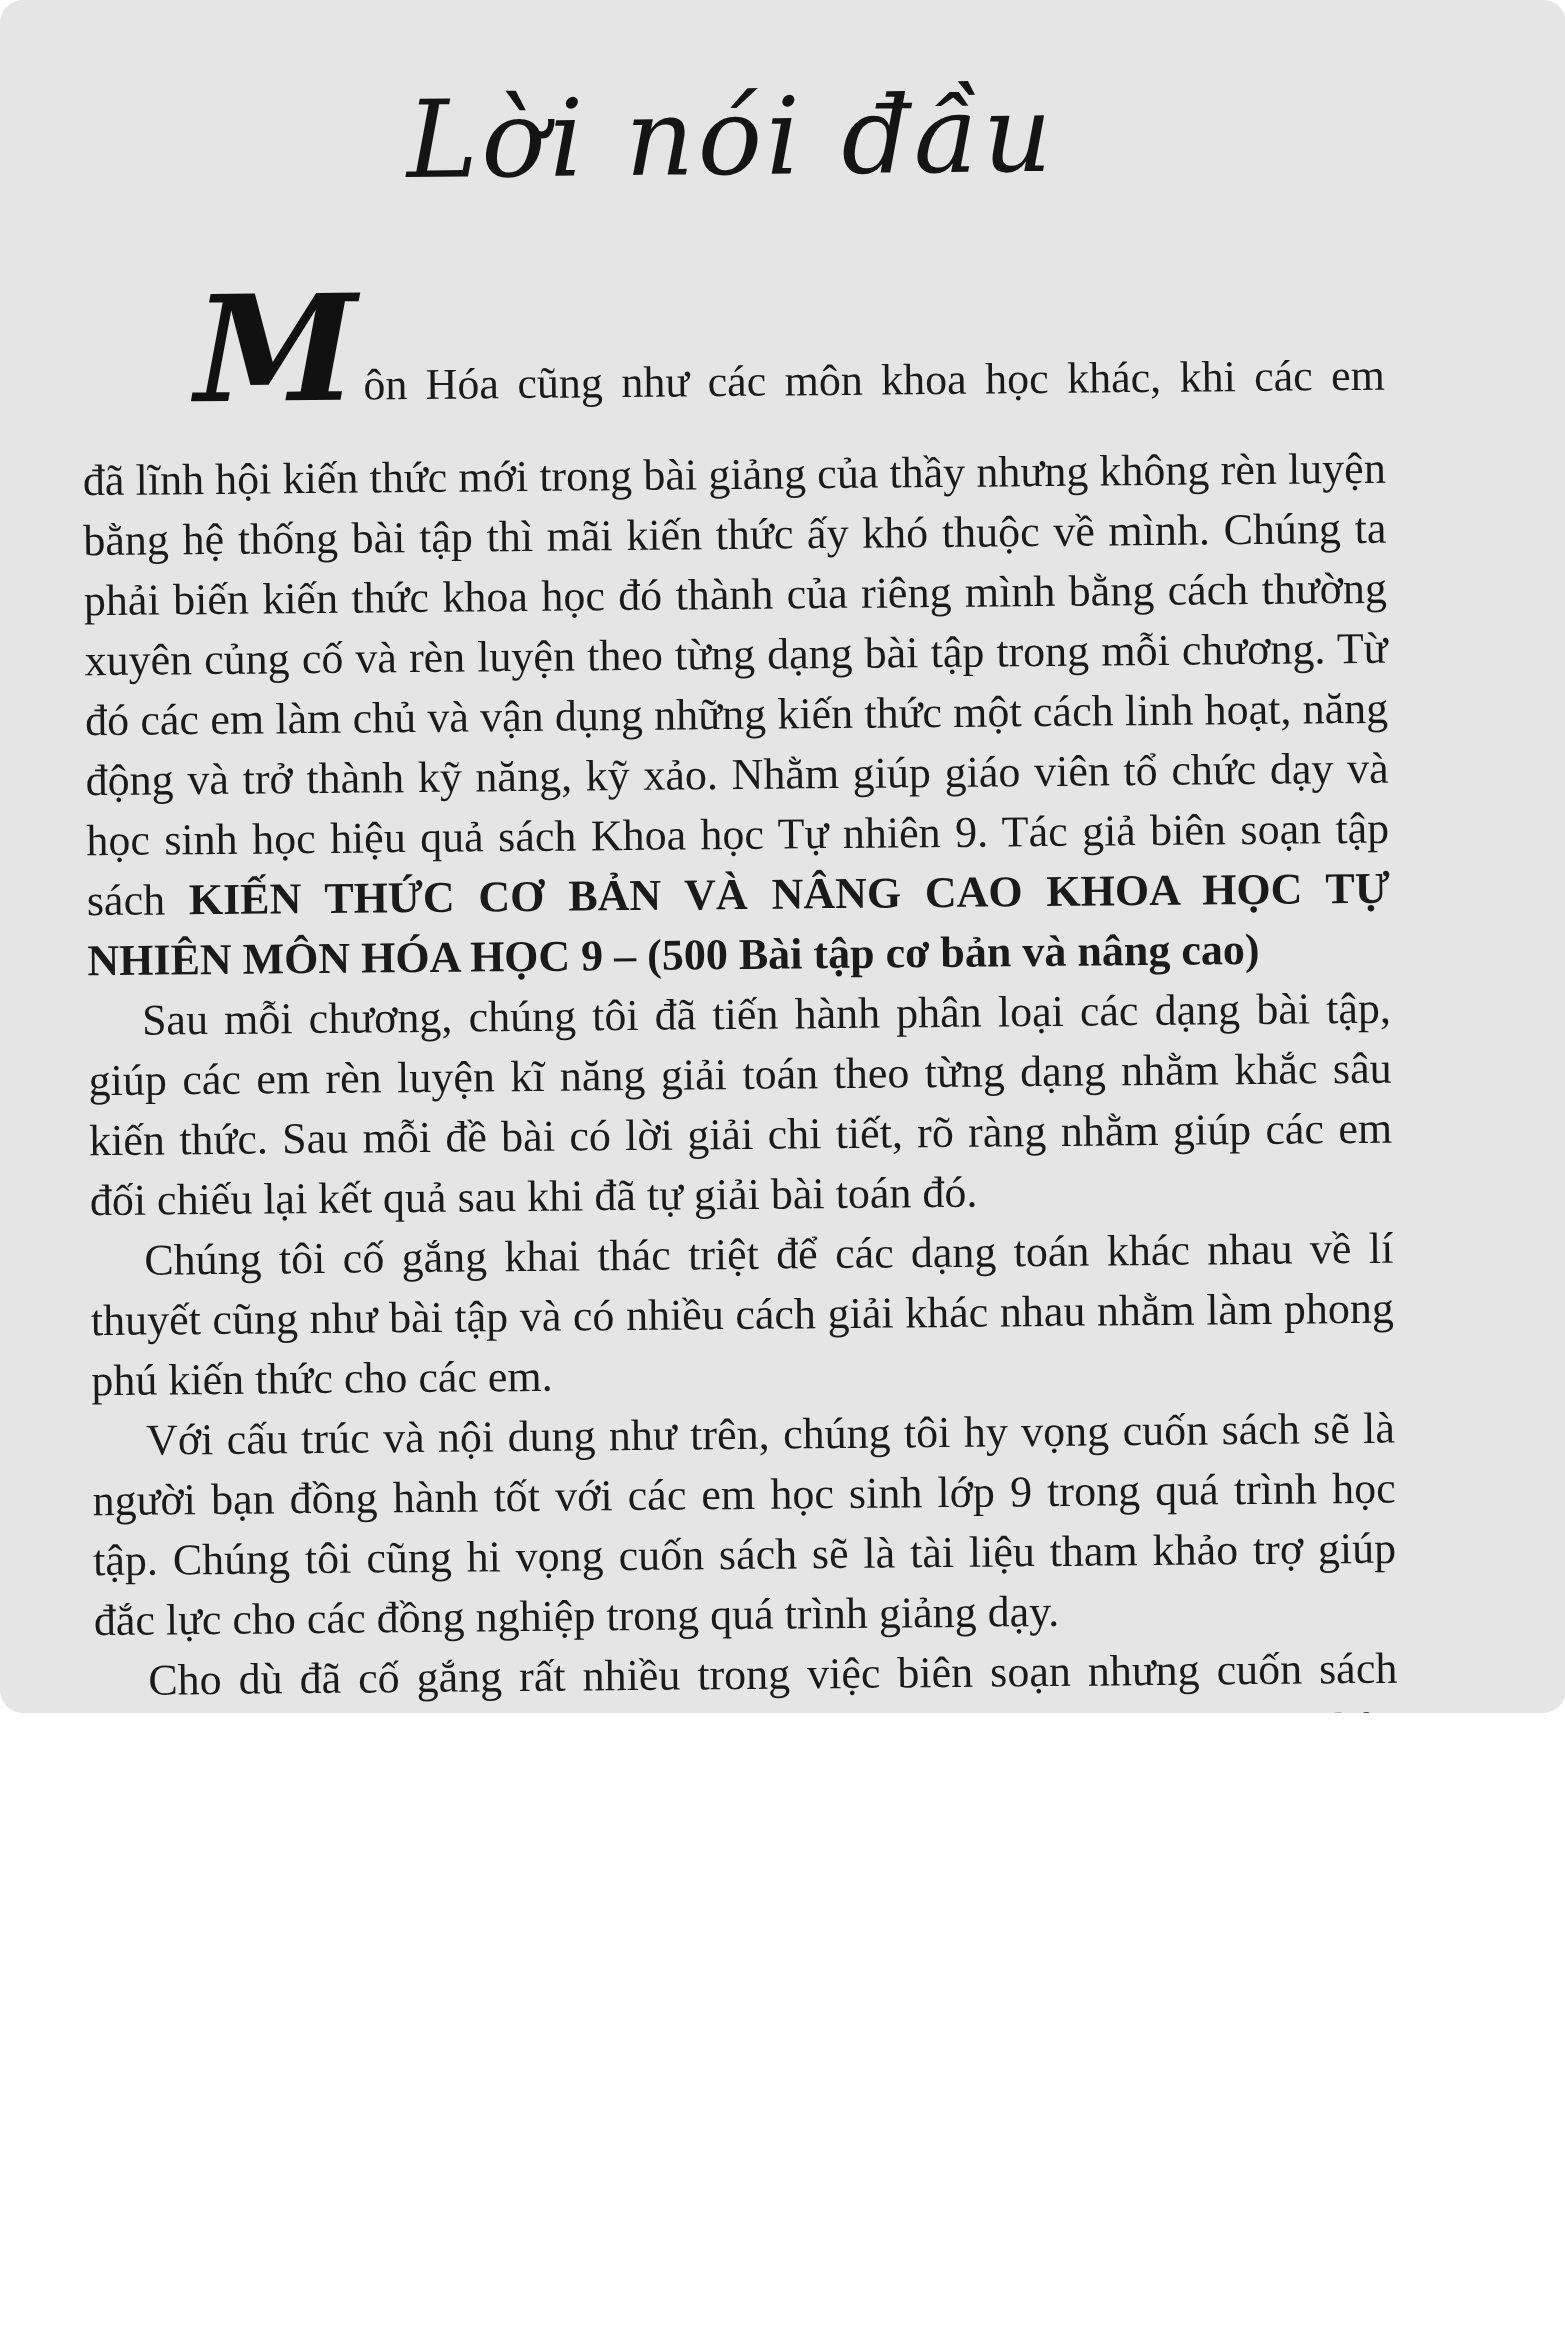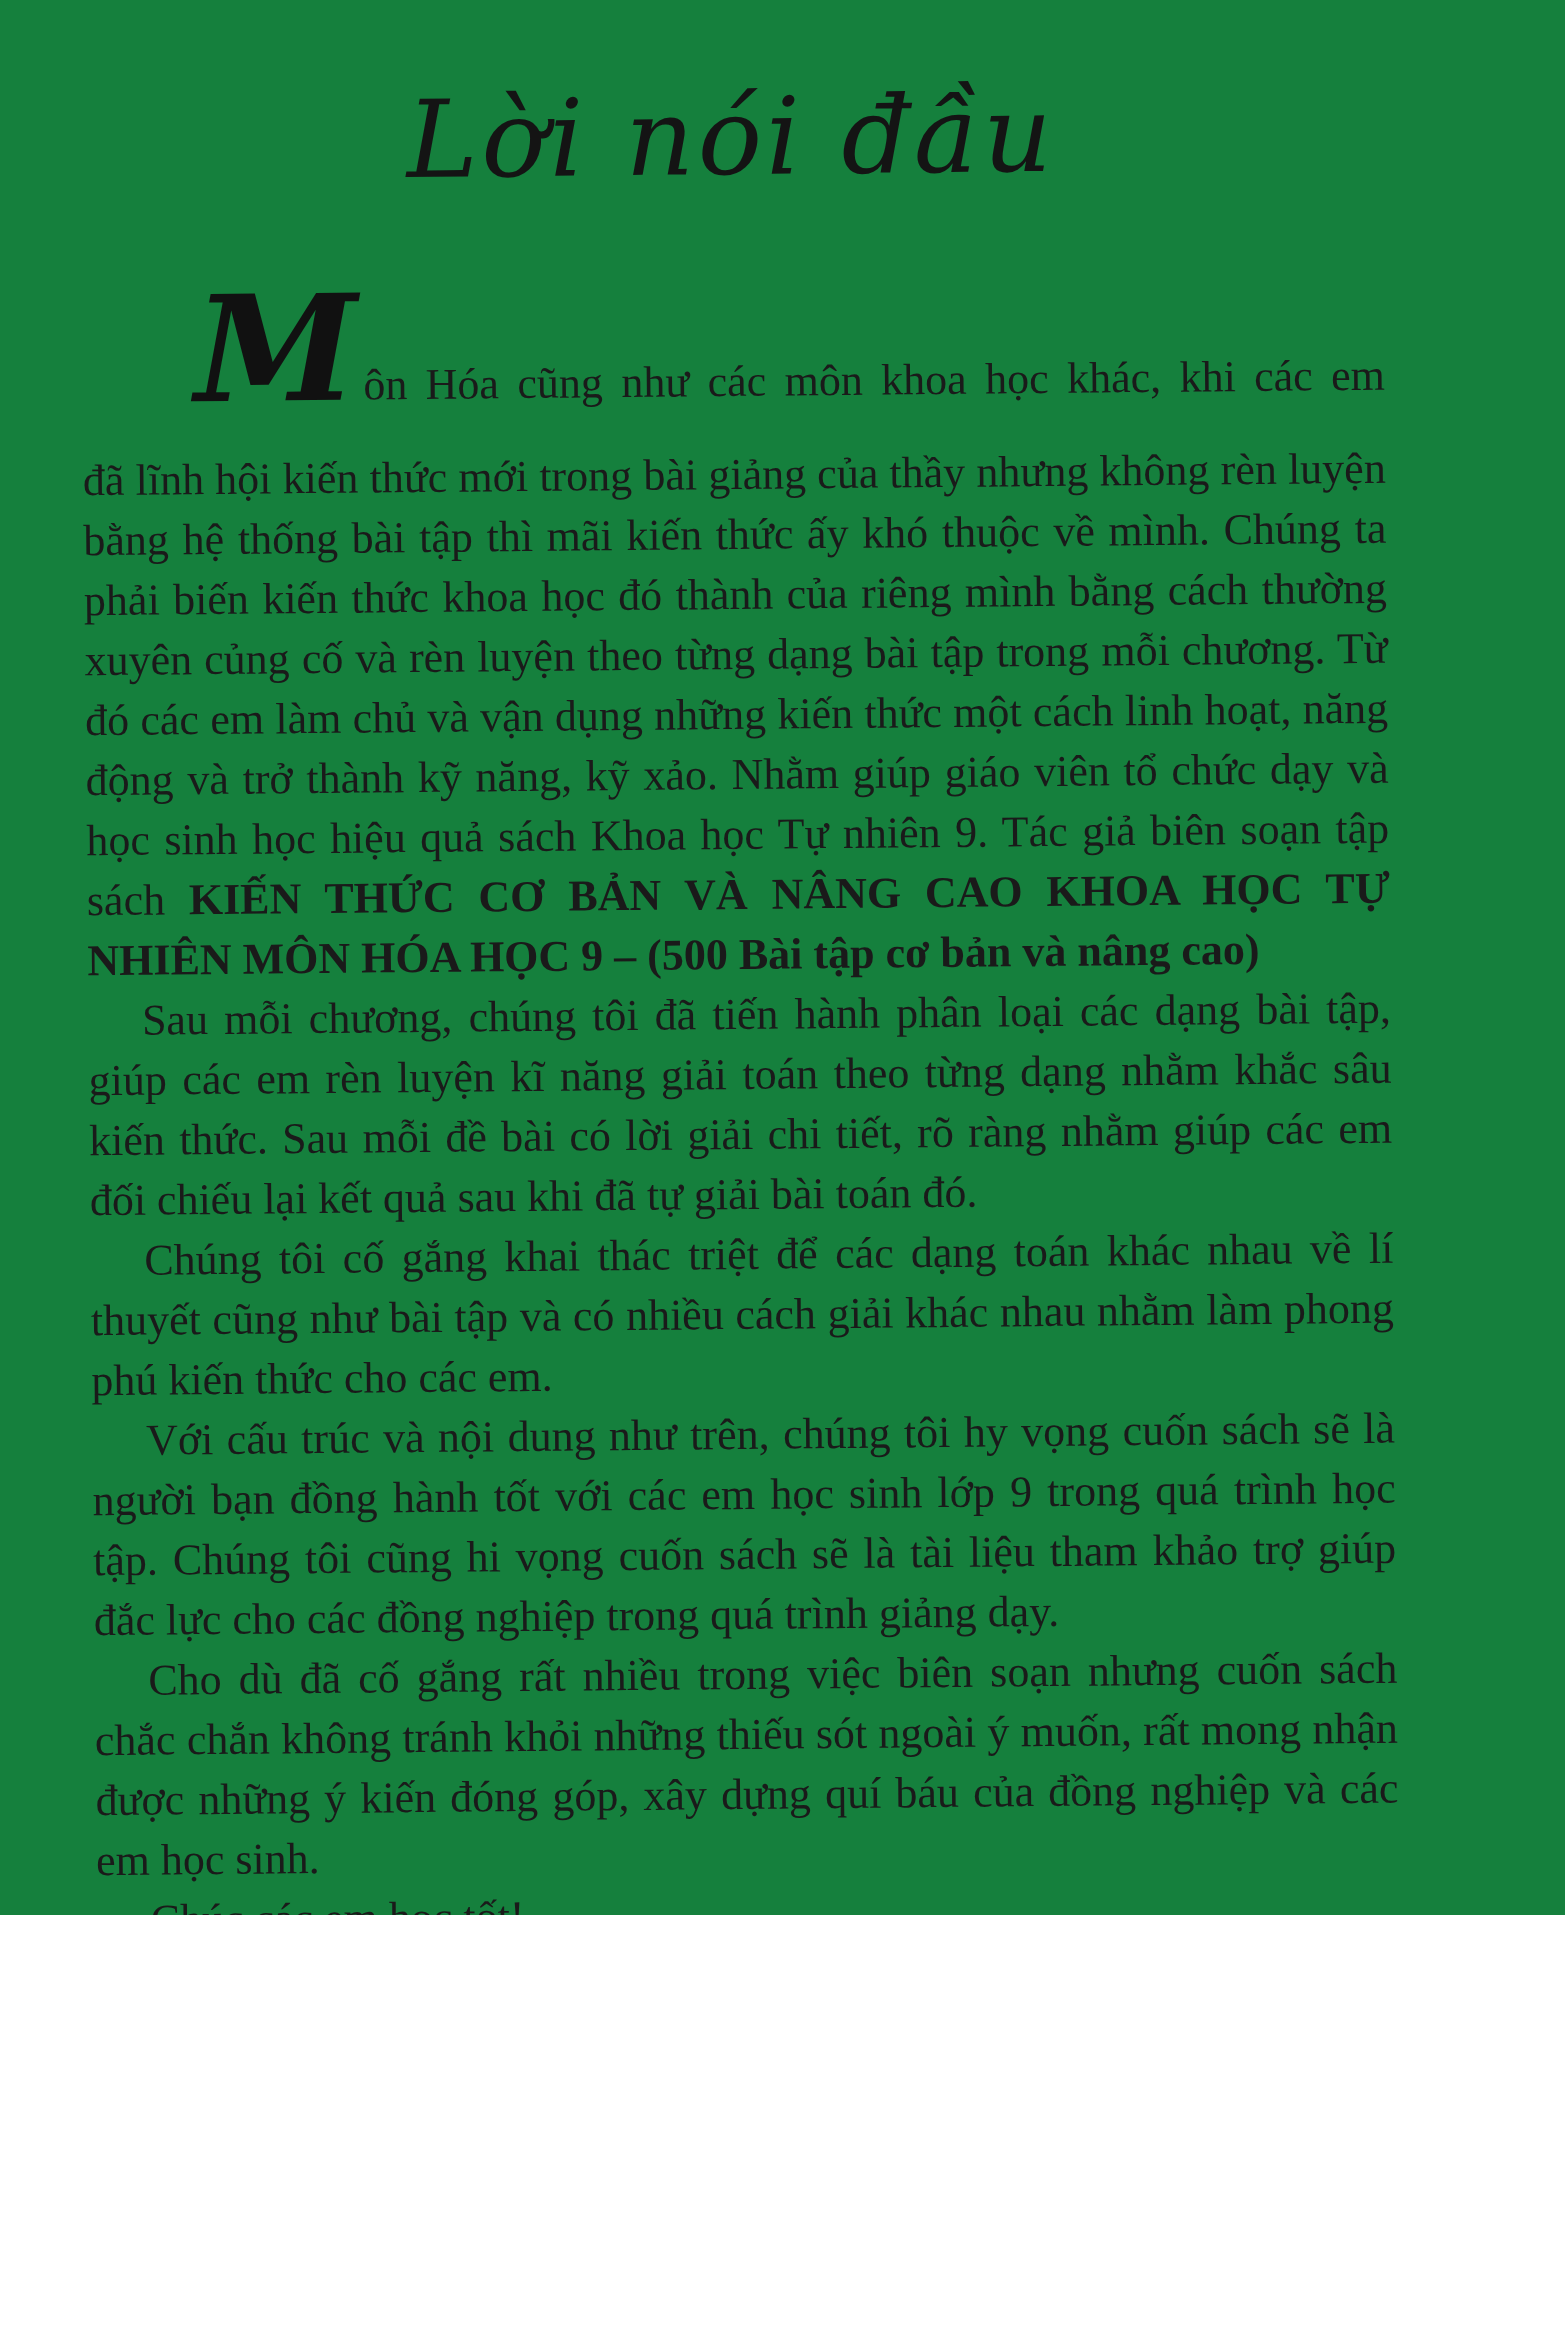--- a/index.html
+++ b/index.html
@@ -3,25 +3,26 @@
 <meta charset="utf-8">
 <style>
   html, body {
     margin: 0;
     padding: 0;
     background: #ffffff;
   }
   .page {
     position: relative;
     width: 1566px;
-    height: 1915px;
-    background: #15803d;
+    height: 1713px;
+    background: #e5e5e5;
     overflow: hidden;
     font-family: "Liberation Serif", serif;
     color: #171717;
+    border-radius: 23px;
   }
   .content {
     position: absolute;
     left: 79px;
     top: 79px;
     width: 1303px;
     transform: rotate(-0.55deg);
     transform-origin: 50% 0;
   }
   .title {

